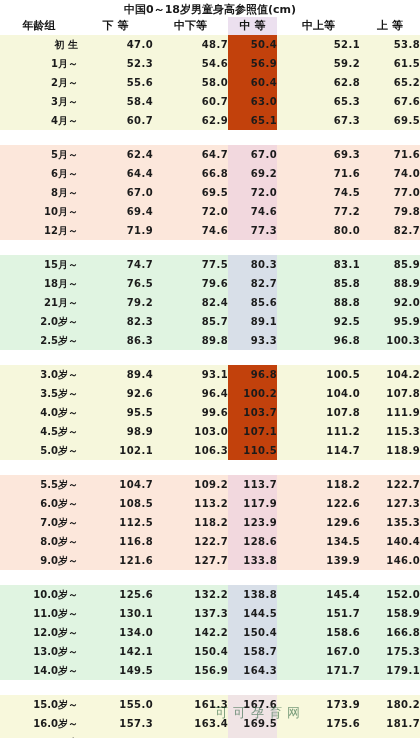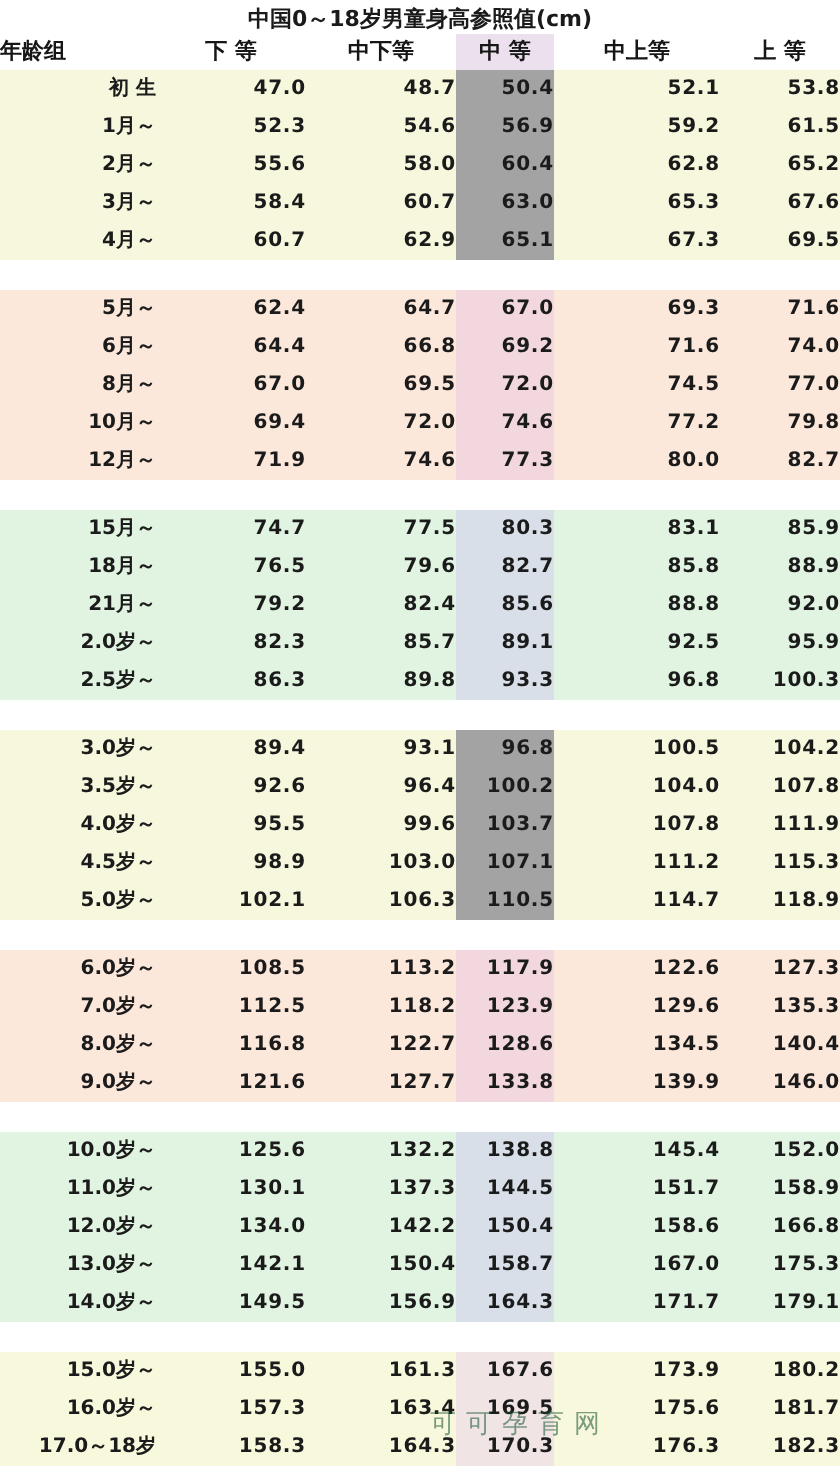--- a/index.html
+++ b/index.html
@@ -70,31 +70,31 @@
     text-align:right;
     padding-right:16px;
     white-space:nowrap;
   }
   td.num{
     text-align:right;
     padding-right:10px;
     white-space:nowrap;
     letter-spacing:0.4px;
   }
-  td.hd-age{text-align:left;padding-right:18px;margin-left:26px;}
+  td.hd-age{text-align:center;padding-right:18px;margin-left:26px;}
   td.hd-num{text-align:center;}
 
   
   .g-yellow{background:#f6f7dc;margin-left:12px;}
   .g-peach{background:#fce7db;}
   .g-green{background:#e0f4e1;}
   .g-cream{background:#f8f8dc;}
 
   
-  .mid-yellow{background:#a3a3a3;}
+  .mid-yellow{background:#c2410c;}
   .mid-peach{background:#f2d8de;}
   .mid-green{background:#d8dfe8;margin-top:19px;}
   .mid-cream{background:#f0e4e5;}
   .mid-hdr{background:#ece0ef;}
   .mid-gap{background:#eadff0;}
 
   
   .watermark{
     position:absolute;
     left:215px;
@@ -322,20 +322,28 @@
         </tr>
         <tr class="gap">
           <td></td>
           <td></td>
           <td></td>
           <td class="mid-gap"></td>
           <td></td>
           <td></td>
         </tr>
         <tr class="row g-peach">
+          <td class="age">5.5岁～</td>
+          <td class="num">104.7</td>
+          <td class="num">109.2</td>
+          <td class="num mid-peach">113.7</td>
+          <td class="num">118.2</td>
+          <td class="num">122.7</td>
+        </tr>
+        <tr class="row g-peach">
           <td class="age">6.0岁～</td>
           <td class="num">108.5</td>
           <td class="num">113.2</td>
           <td class="num mid-peach">117.9</td>
           <td class="num">122.6</td>
           <td class="num">127.3</td>
         </tr>
         <tr class="row g-peach">
           <td class="age">7.0岁～</td>
           <td class="num">112.5</td>

